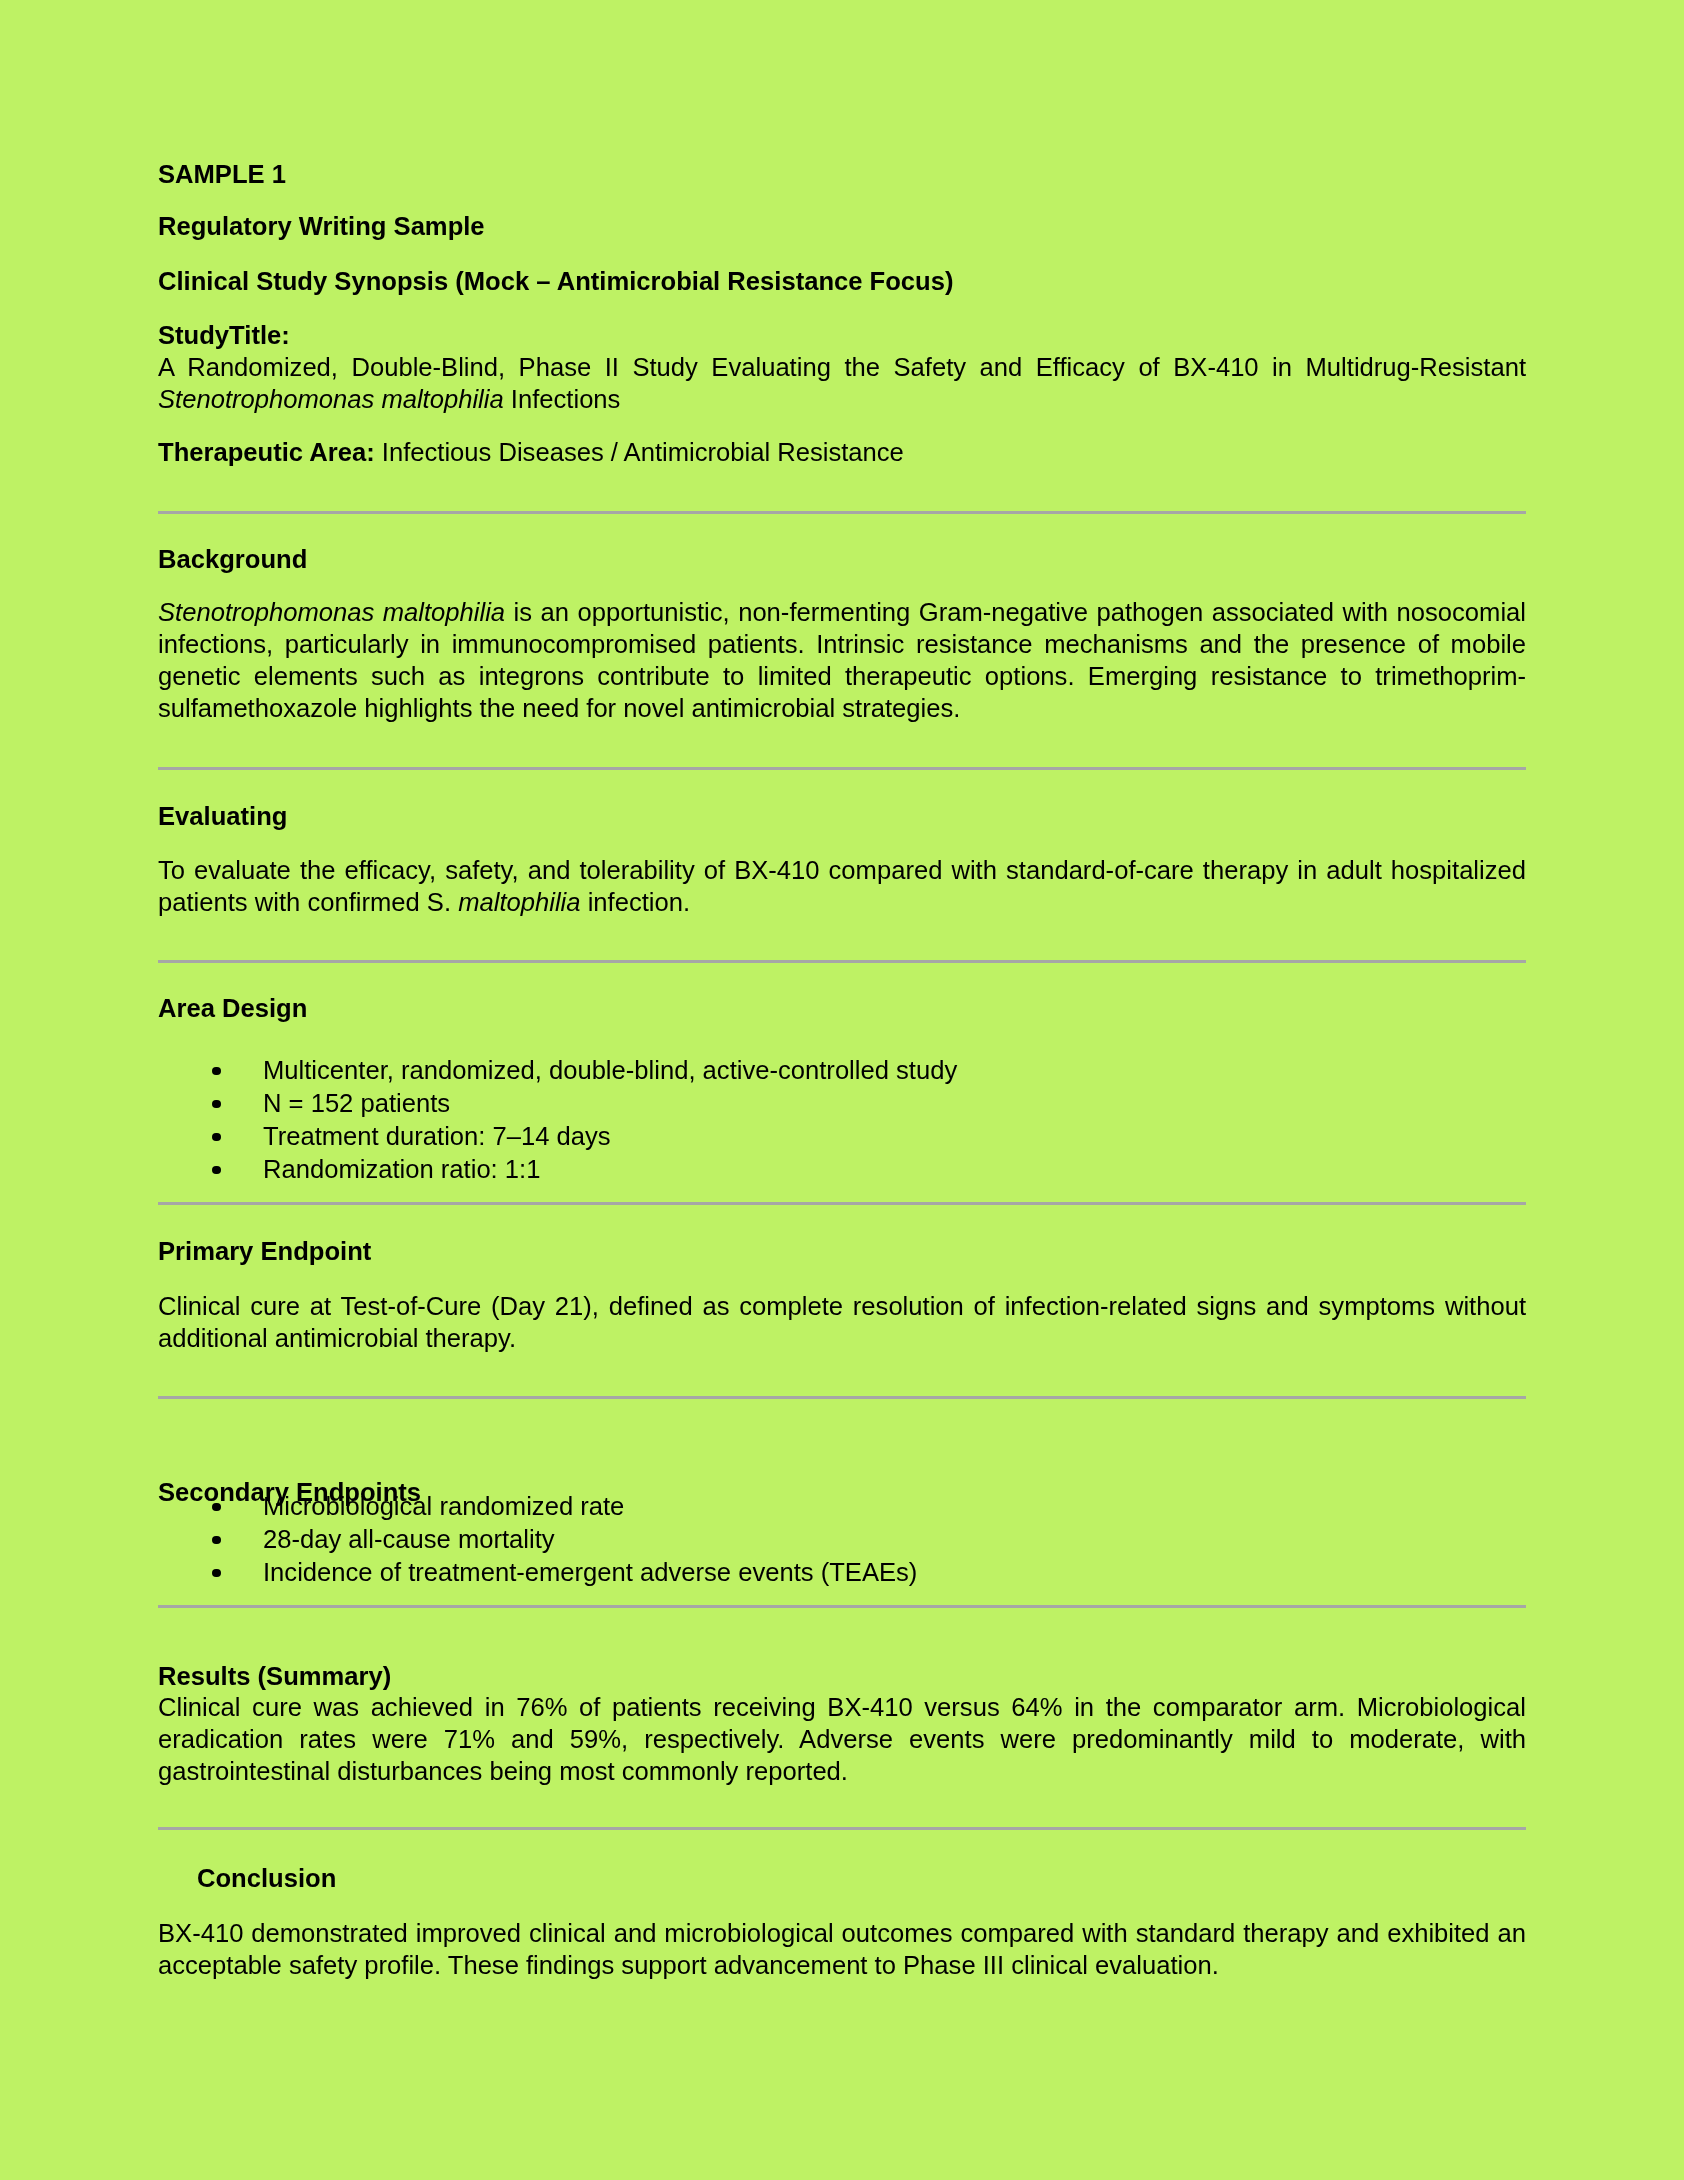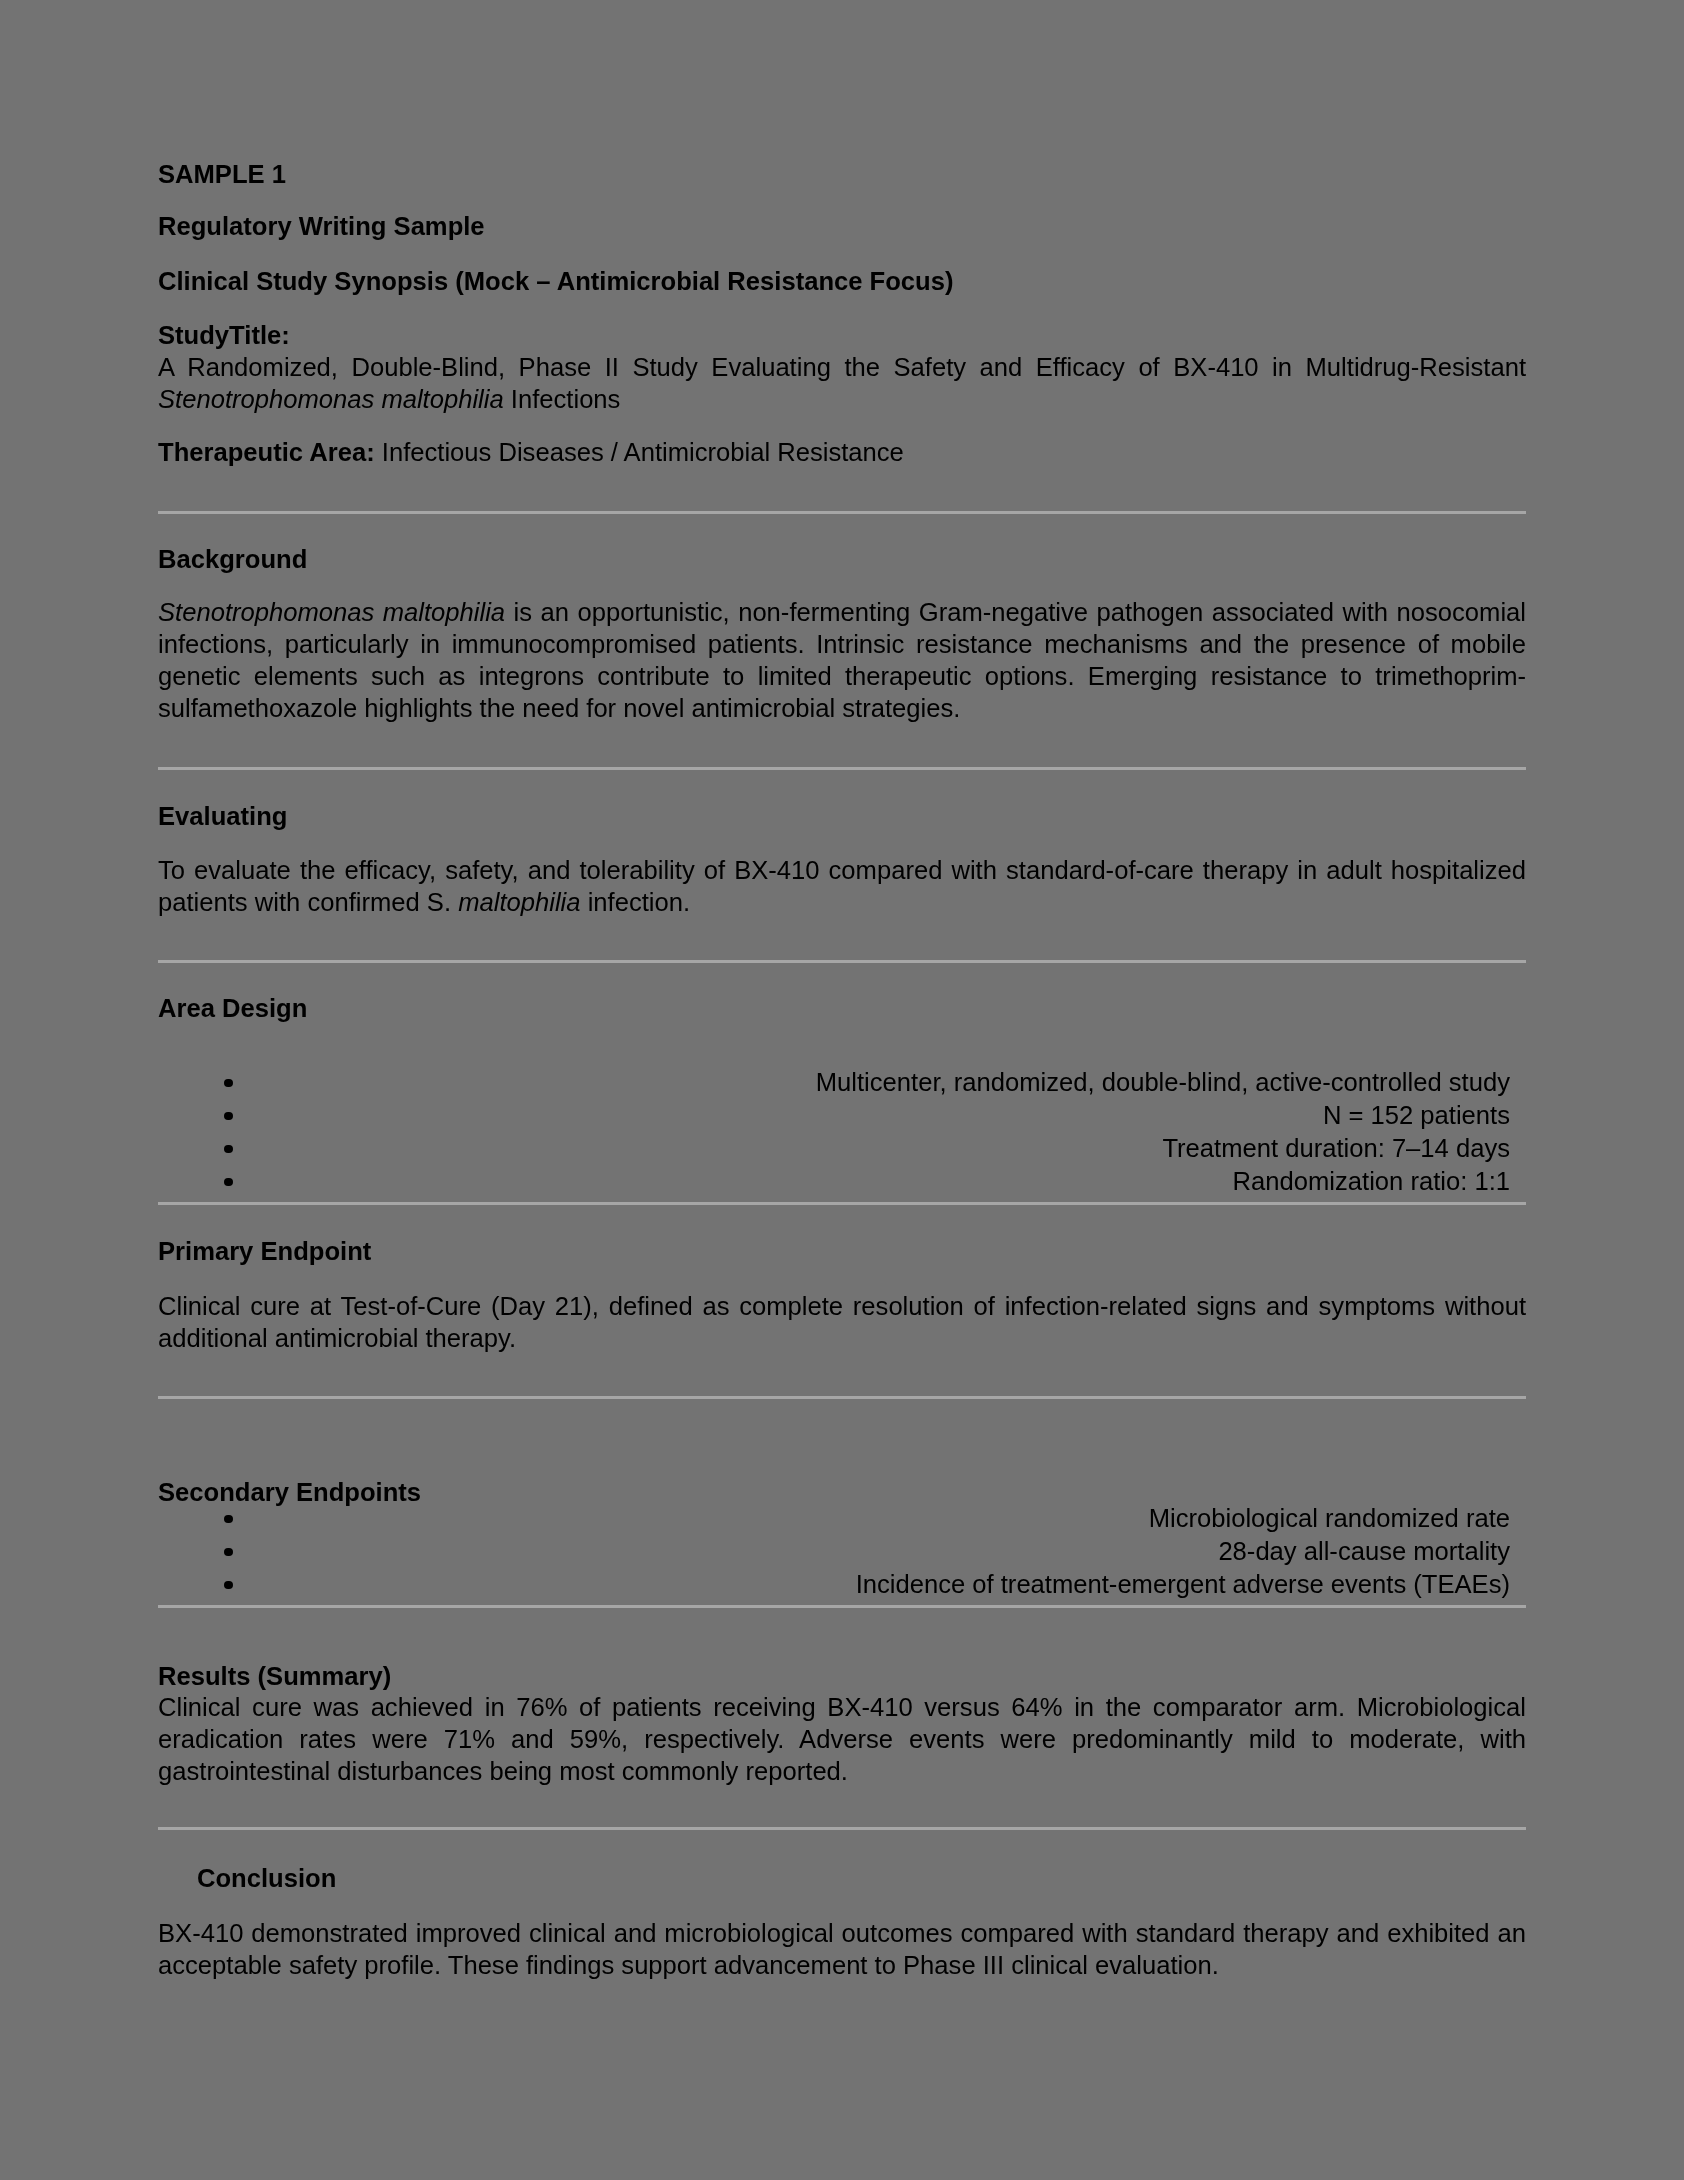--- a/index.html
+++ b/index.html
@@ -14,21 +14,21 @@
       overflow: hidden;
       font-family: "Liberation Sans", sans-serif;
       color: #000000;
     }
     .page {
       position: absolute;
       left: 0;
       top: 0;
       width: 1685px;
       height: 2181px;
-      background: #737373;
+      background: #bef264;
     }
     .blk {
       position: absolute;
       left: 158px;
       width: 1368px;
       font-size: 25.6px;
       line-height: 32px;
     }
     .h {
       font-weight: bold;
@@ -42,23 +42,22 @@
     }
     .sep {
       position: absolute;
       left: 158px;
       width: 1368px;
       height: 3.4px;
       background: #a6a6a6;
     }
     ul.bullets {
       list-style: none;
-      margin: 16px;
+      margin: 4px;
       padding: 0;
-      text-align: right;
     }
     ul.bullets li {
       position: relative;
       padding-left: 101px;
       height: 33px;
       line-height: 33px;
       white-space: nowrap;
     }
     ul.bullets li .dot {
       position: absolute;

